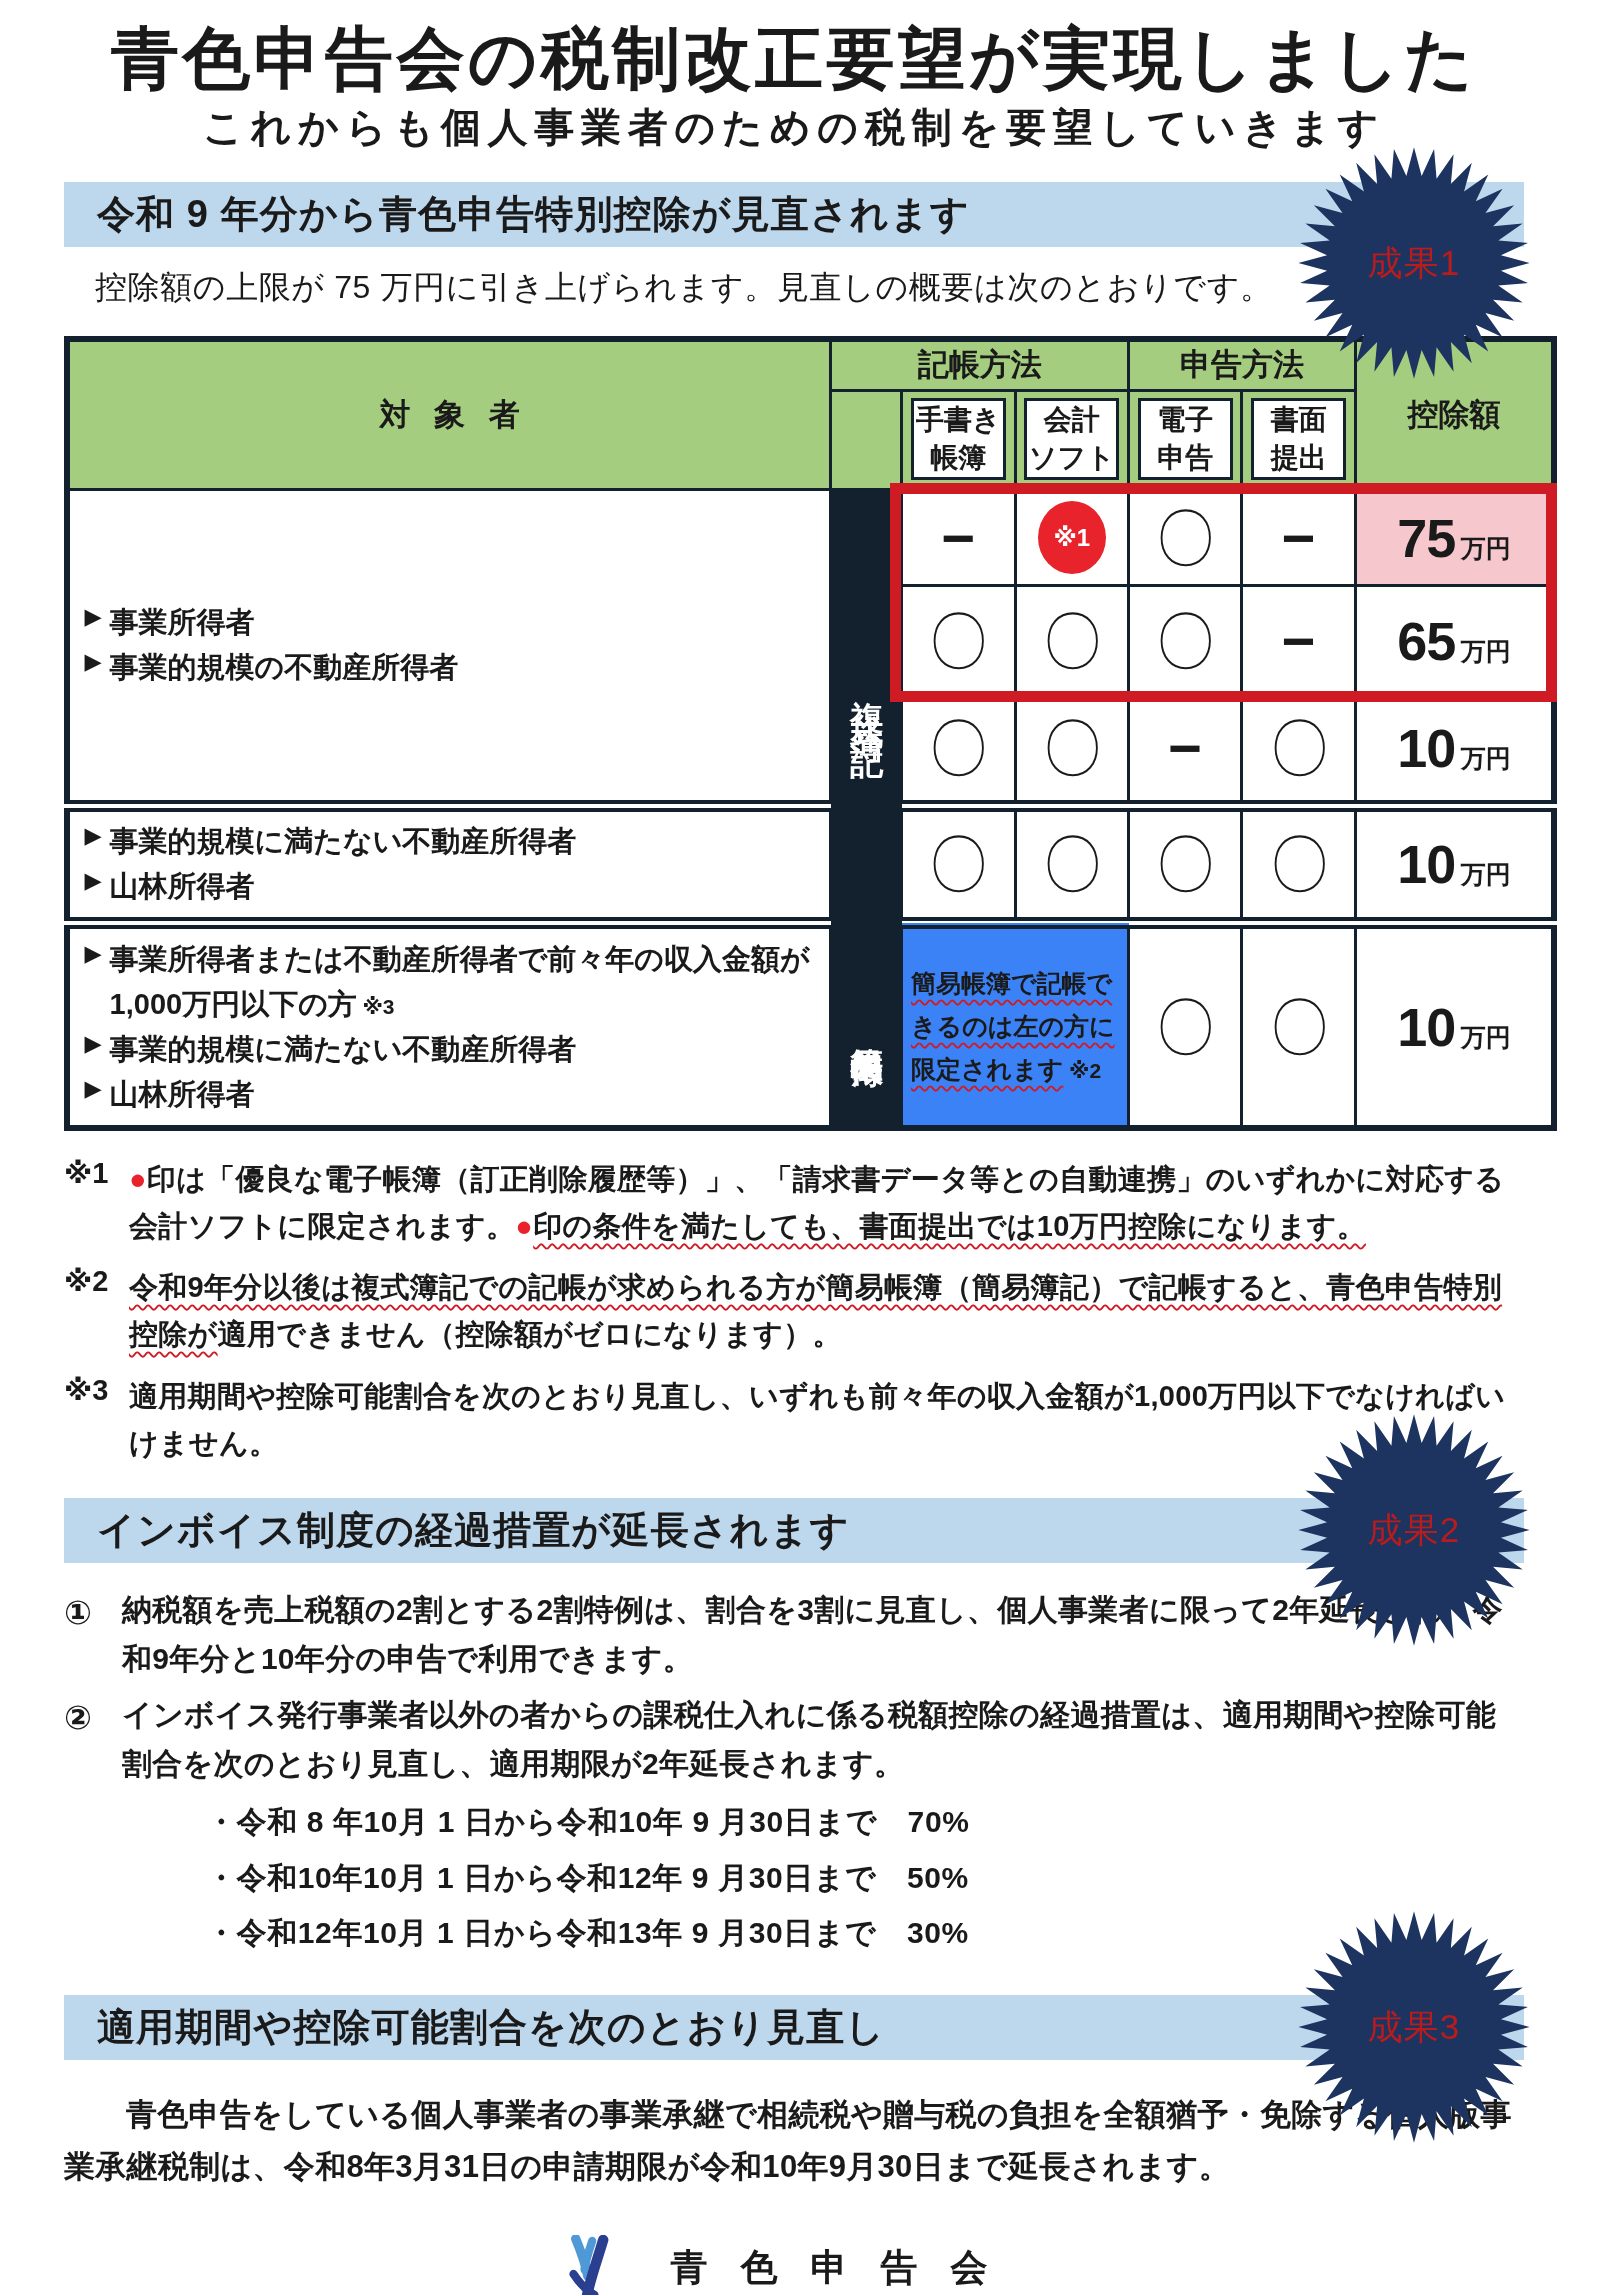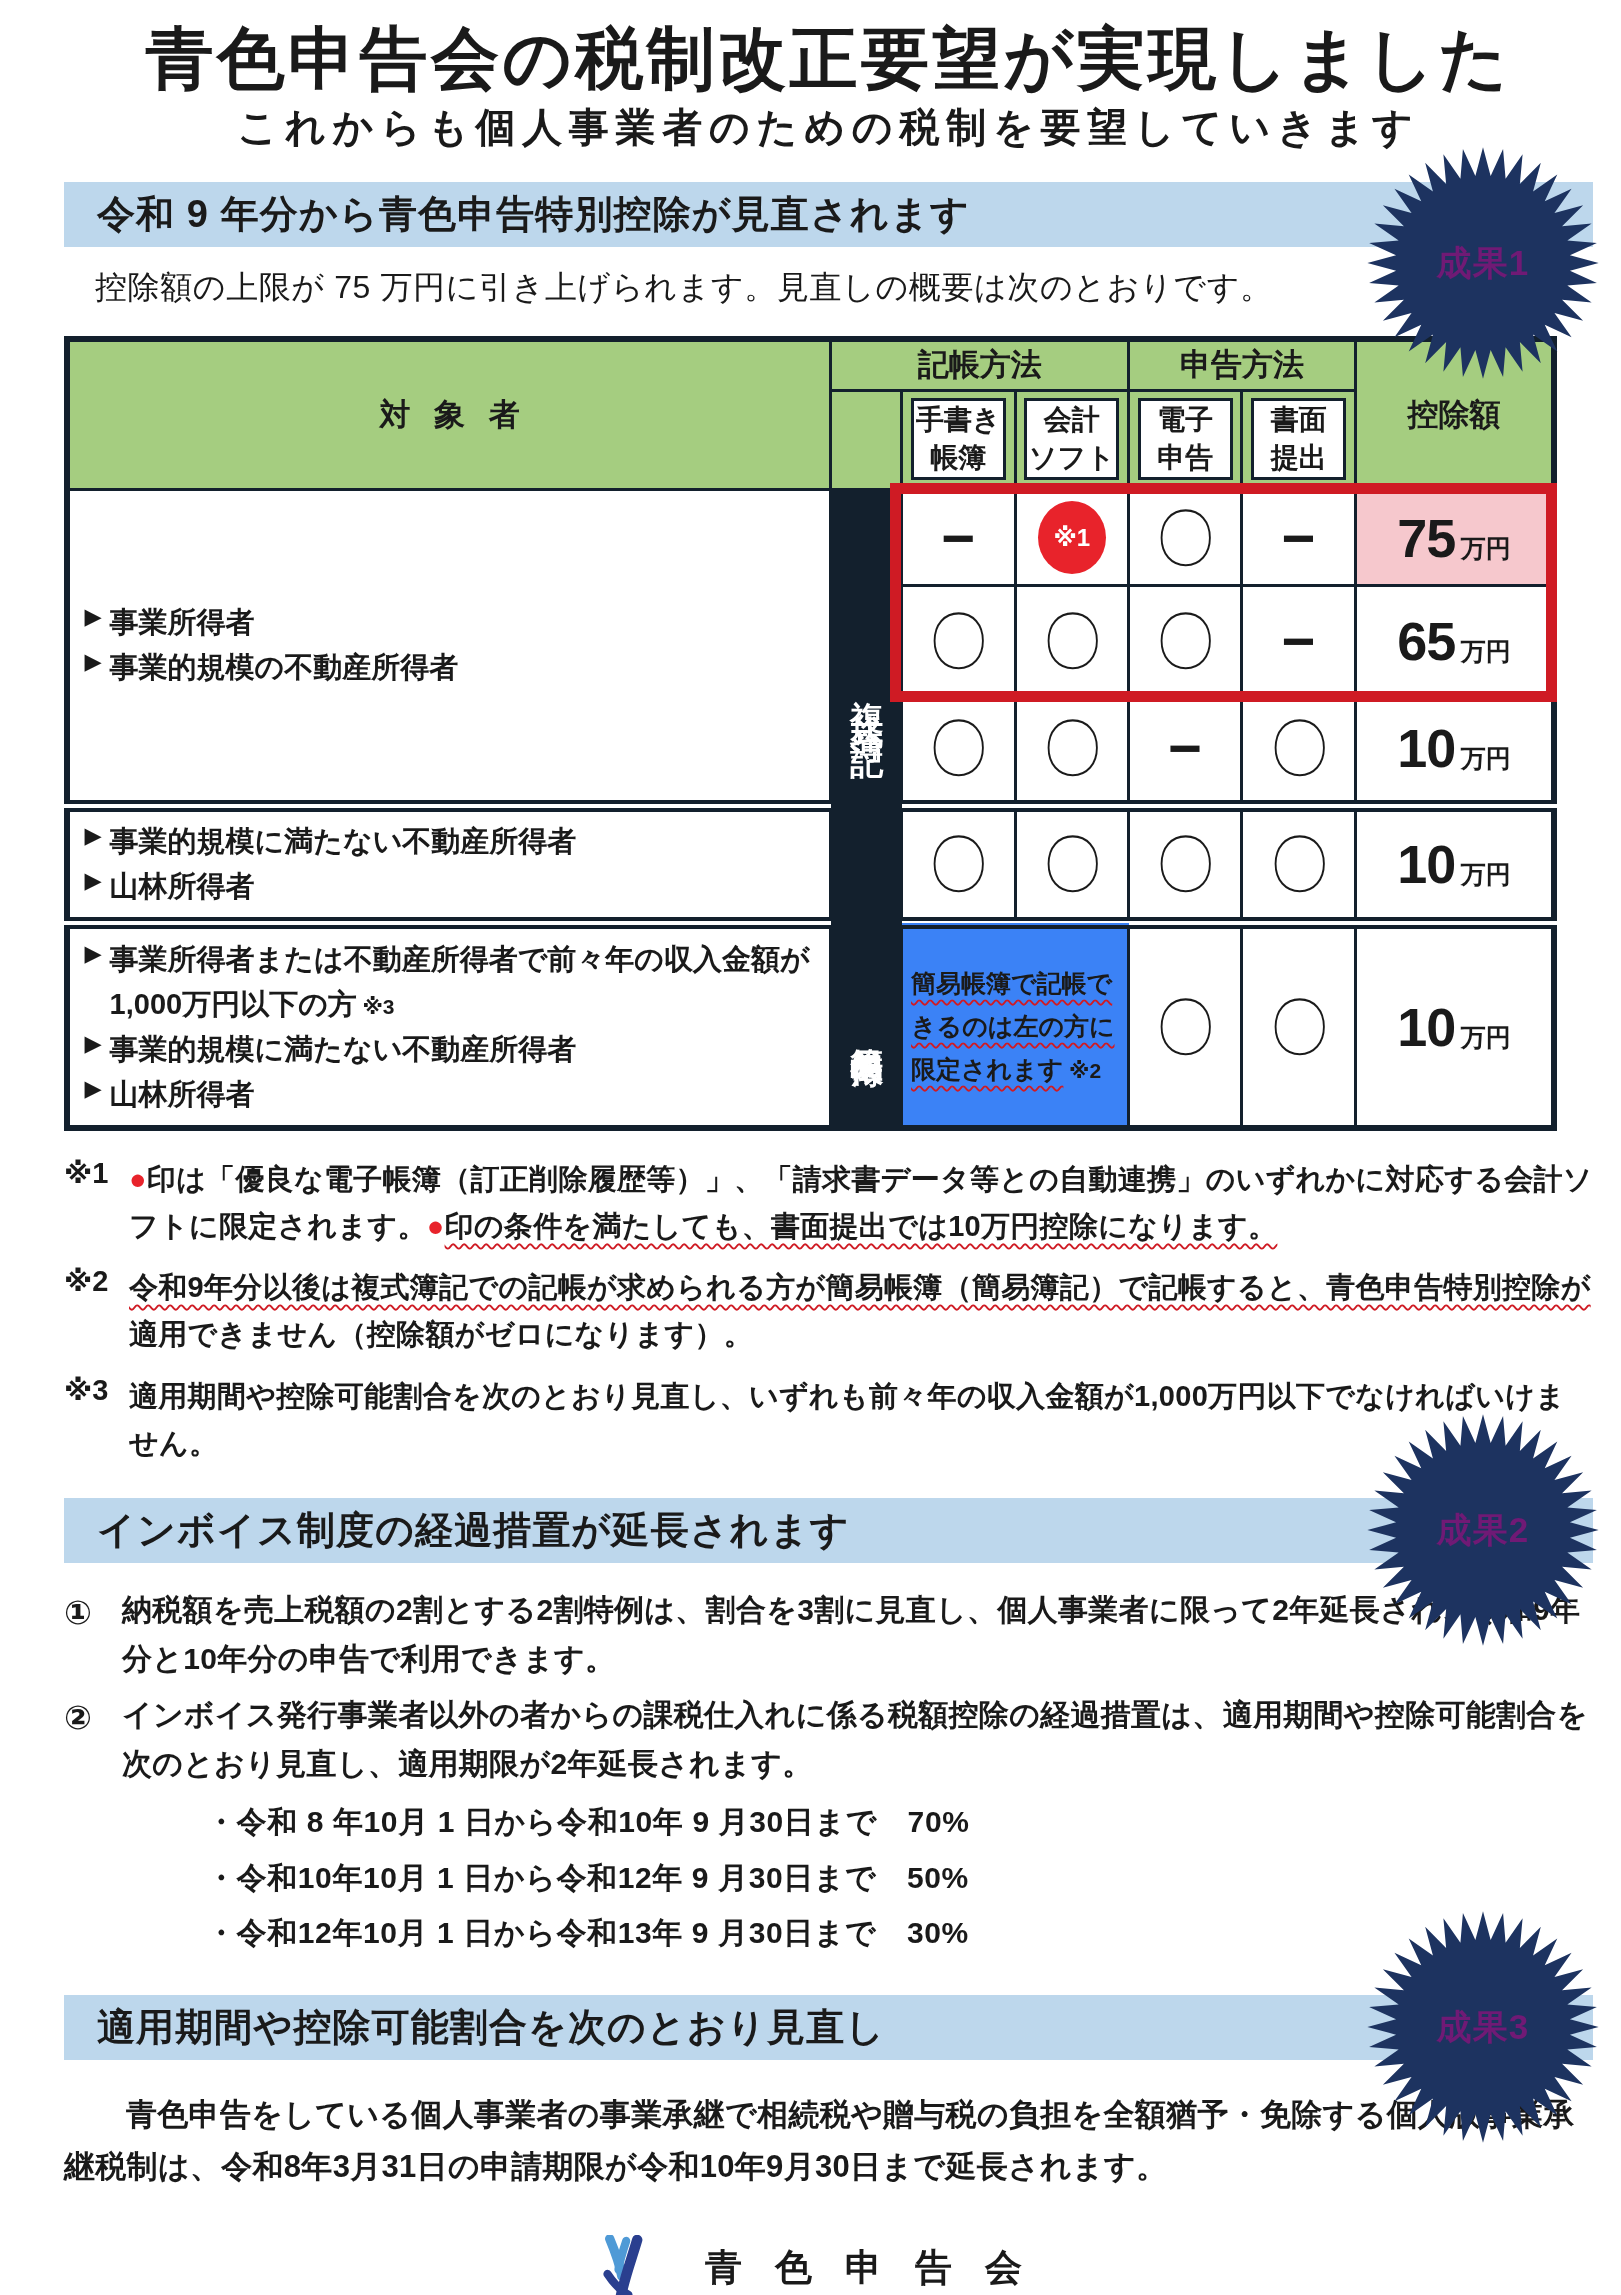--- a/index.html
+++ b/index.html
@@ -6,21 +6,21 @@
     --barBlue:#bdd7ec; --badgeNavy:#1d3360; --tableGreen:#a5cd80;
     --gridNavy:#13202d; --accentRed:#cf1b24; --circleRed:#e8232b;
     --pink:#f6c8cd; --ink:#1a1a1a; --logoLight:#4f9ad6; --logoDark:#2a3f8f;
   }
   *{margin:0;padding:0;box-sizing:border-box;}
   html,body{background:#ffffff;}
   body{
     width:1622px;height:2295px;position:relative;overflow:hidden;
     font-family:"Liberation Sans","DejaVu Sans",sans-serif;color:var(--ink);
   }
-  .page{width:1622px;height:2295px;padding:20px 29px 0 64px;position:relative;}
+  .page{width:1622px;height:2295px;padding:20px 98px 0 64px;position:relative;}
 
   
   .main-title{
     text-align:center;font-size:68px;font-weight:800;letter-spacing:3.4px;
     line-height:1.12;white-space:nowrap;
   }
   .sub-title{
     text-align:center;font-size:40px;font-weight:700;letter-spacing:6.7px;
     margin-top:3.4px;white-space:nowrap;
   }
@@ -32,21 +32,21 @@
   }
   .section-bar .heading{font-size:38px;font-weight:700;letter-spacing:1.1px;}
   .badge{
     position:absolute;width:240px;height:240px;right:-10px;top:50%;
     transform:translateY(-50%);z-index:3;pointer-events:none;
   }
   .badge.drop{transform:translateY(calc(-50% + 49px));}
   .badge svg{width:100%;height:100%;display:block;}
   .badge .badge-label{
     position:absolute;inset:0;display:flex;align-items:center;justify-content:center;
-    color:#701a75;font-size:35px;font-weight:700;letter-spacing:1.1px;
+    color:#b91c1c;font-size:35px;font-weight:400;letter-spacing:1.1px;
   }
 
   
   .intro{font-size:32px;font-weight:400;margin:19px 0 0 31px;letter-spacing:0.6px;}
 
   
   .table-wrap{position:relative;margin-top:26px;}
   table.deduction{
     border-collapse:collapse;table-layout:fixed;width:1493px;
     border:6.7px solid var(--gridNavy);

